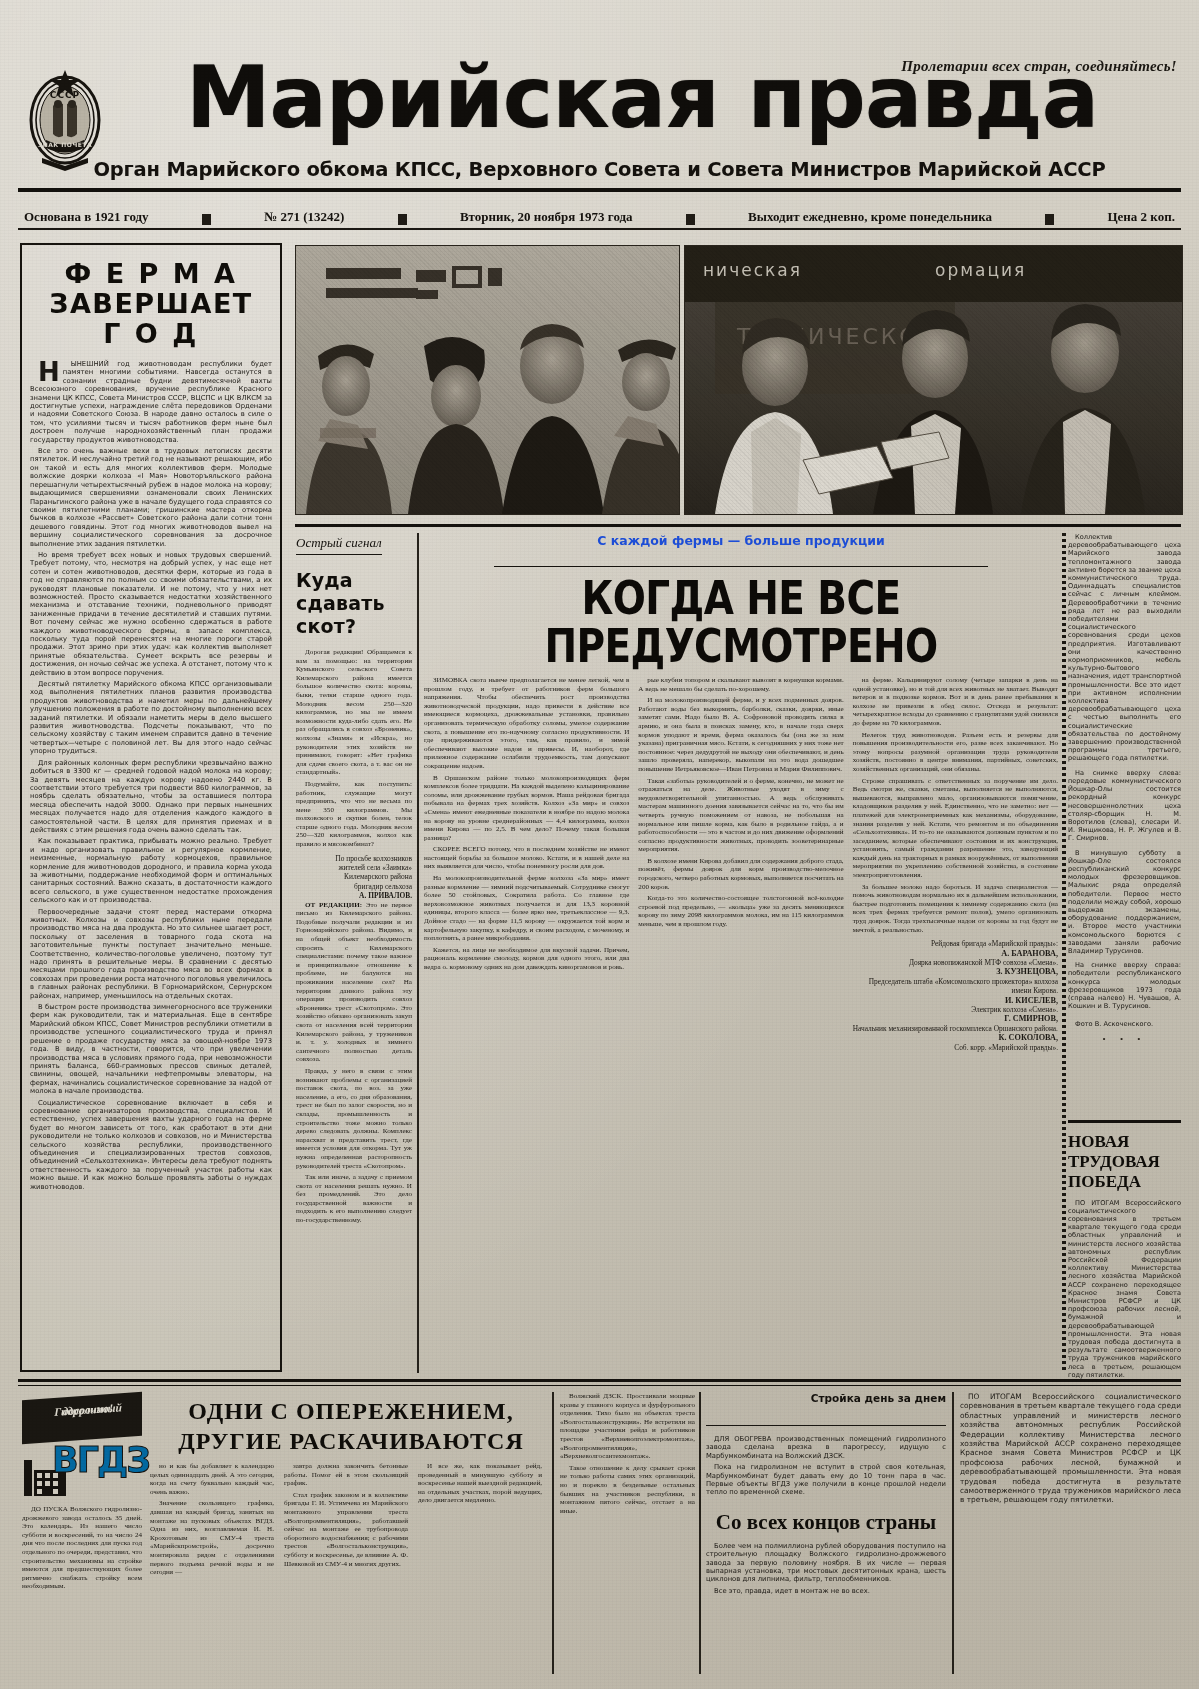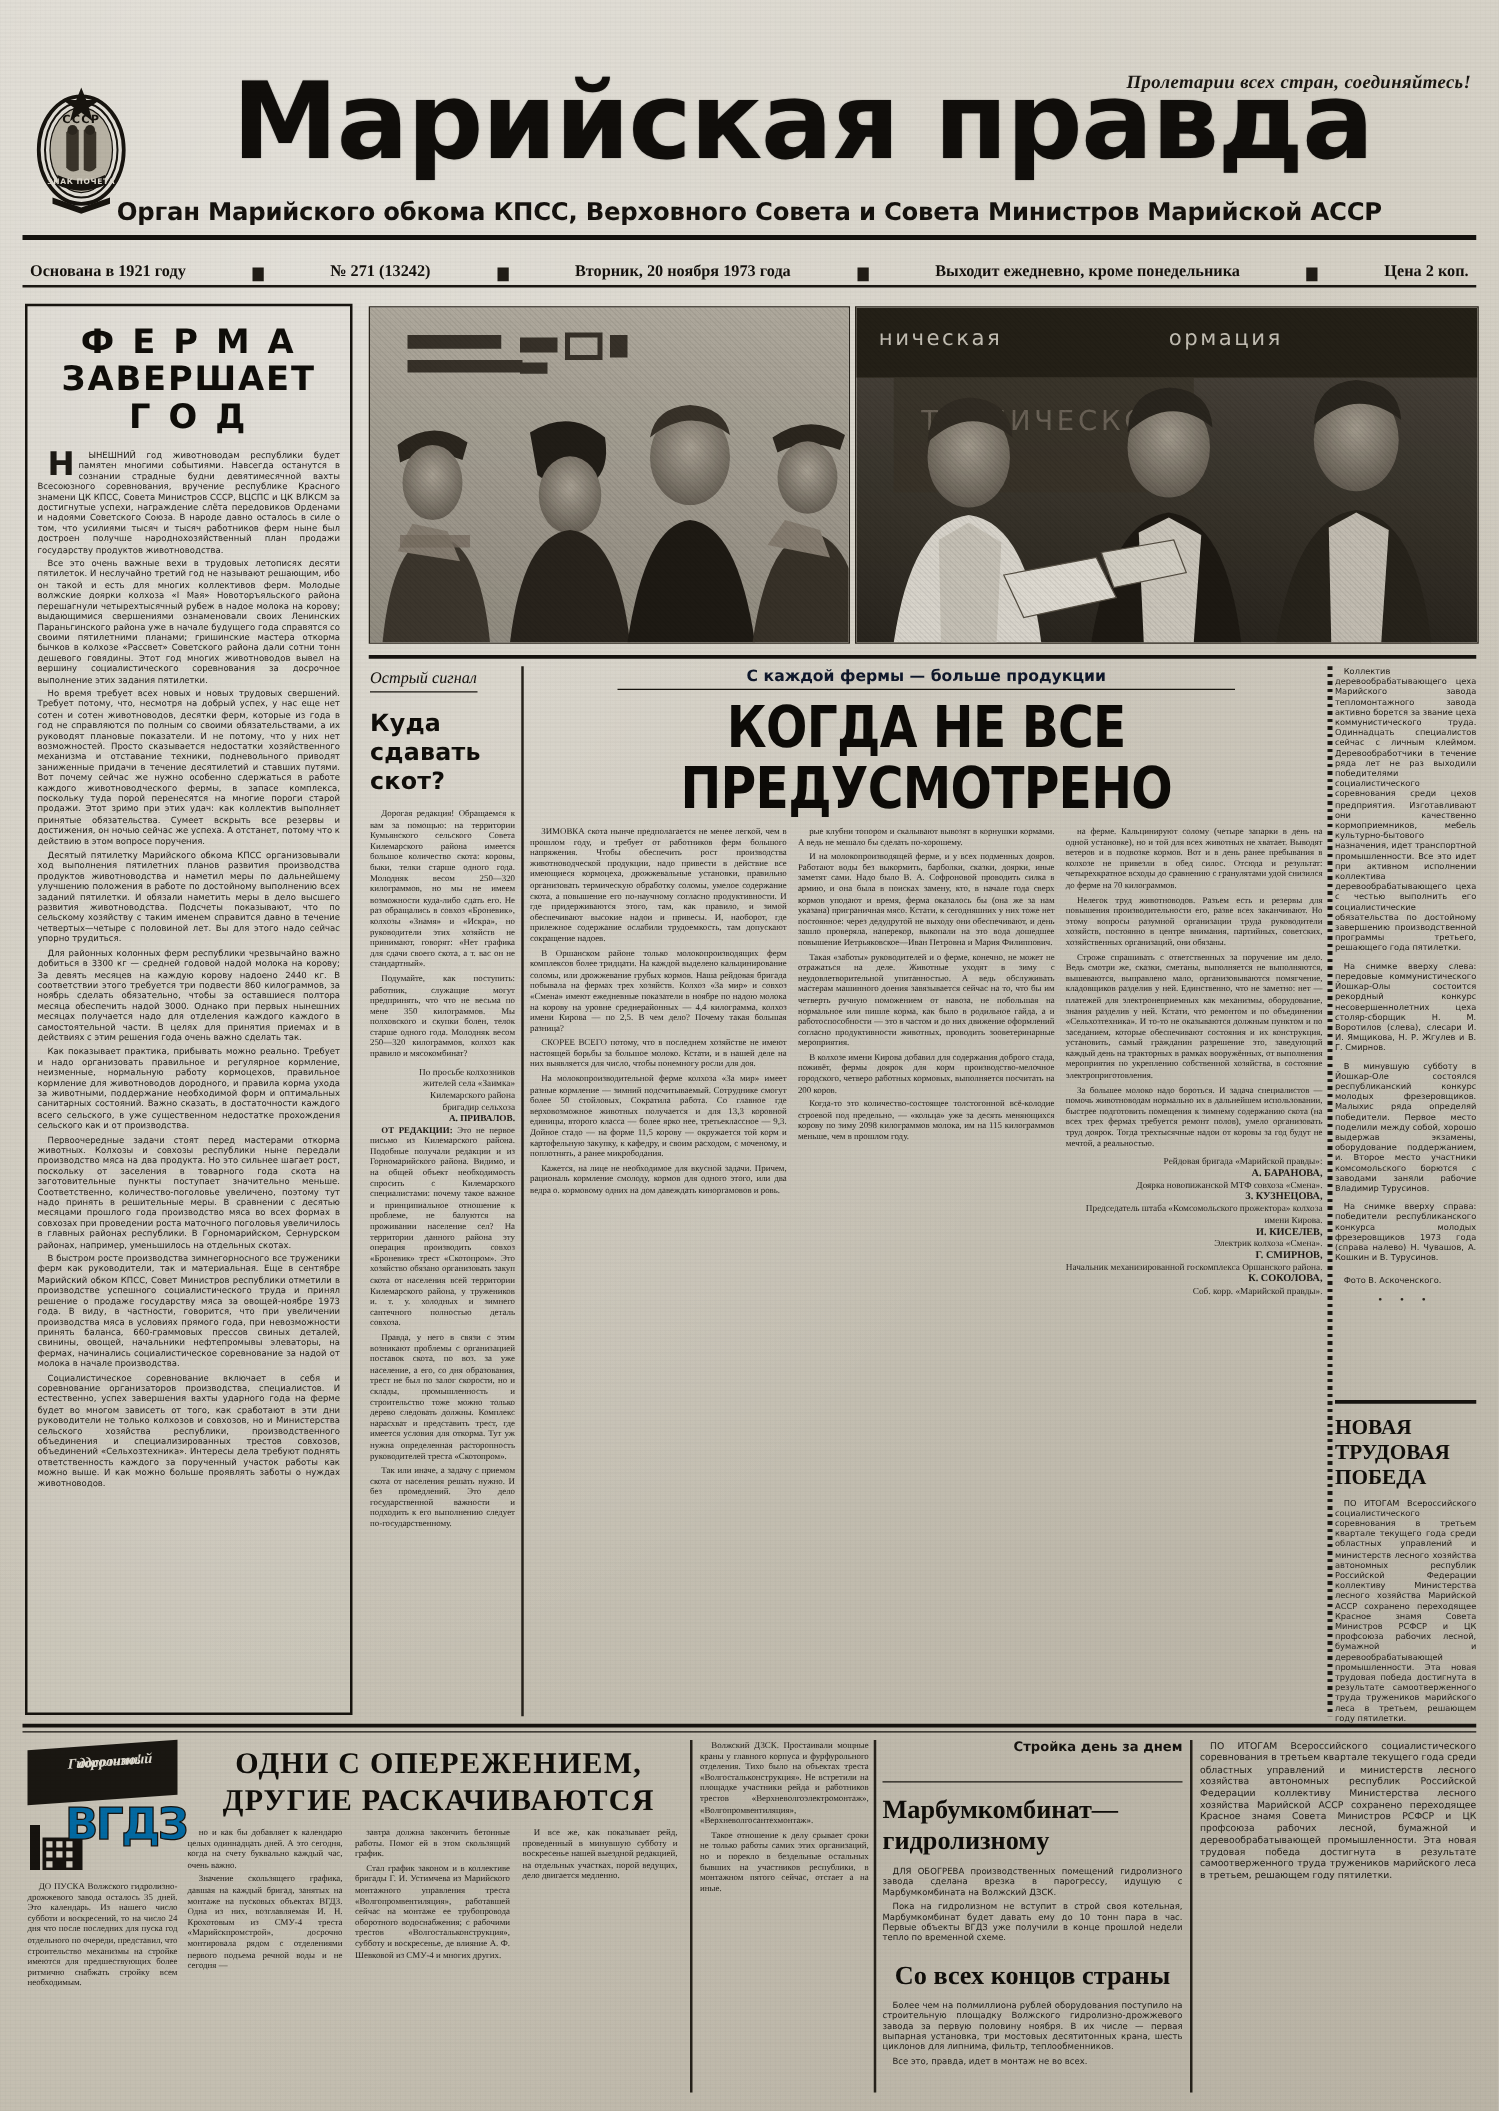--- a/index.html
+++ b/index.html
@@ -110,21 +110,21 @@
   }
   .sigbox h2{
     margin:14px 0 10px 0;font-family:"DejaVu Sans",sans-serif;font-weight:bold;
     font-size:19px;line-height:23px;color:#100e0a;letter-spacing:.2px;
   }
   .vrule{position:absolute;top:533px;width:1.5px;background:#26221b;}
 
   .mainart{position:absolute;left:424px;top:533px;width:634px;height:840px;}
   .banner{
     text-align:center;font-family:"DejaVu Sans",sans-serif;font-weight:bold;
-    font-size:12.5px;color:#0f172a;padding-bottom:3px;
+    font-size:12.5px;color:#1d4ed8;padding-bottom:18px;
     border-bottom:1.8px solid #17140f;margin:0 70px 7px 70px;
   }
   .mainart h1{
     margin:2px 0 8px 0;text-align:center;
     font-family:"DejaVu Sans",sans-serif;font-weight:bold;
     font-size:39px;line-height:41px;letter-spacing:-.6px;color:#0d0b08;
     transform:scaleY(1.18);transform-origin:center top;
   }
   .cols4{display:flex;gap:9px;margin-top:20px;}
   .cols4>div{flex:1;}
@@ -501,24 +501,20 @@
 
   <div class="bot-mid body-txt">
     <p>Волжский ДЗСК. Простаивали мощные краны у главного корпуса и фурфурольного отделения. Тихо было на объектах треста «Волгостальконструкция». Не встретили на площадке участники рейда и работников трестов «Верхневолгоэлектромонтаж», «Волгопромвентиляция», «Верхневолгосантехмонтаж».</p>
     <p>Такое отношение к делу срывает сроки не только работы самих этих организаций, но и порекло в бездельные остальных бывших на участников республики, в монтажном пятого сейчас, отстает а на иные.</p>
   </div>
 
   <div class="botvrule" style="left:699px;top:1392px;height:282px;"></div>
 
   <div class="bot-right">
     <div class="kick">Стройка день за днем</div>
-    <h2>
-      <span>Марбумкомбинат—</span><br>
-      <span>гидролизному</span>
-    </h2>
     <div class="body-sans">
       <p>ДЛЯ ОБОГРЕВА производственных помещений гидролизного завода сделана врезка в парогрессу, идущую с Марбумкомбината на Волжский ДЗСК.</p>
       <p>Пока на гидролизном не вступит в строй своя котельная, Марбумкомбинат будет давать ему до 10 тонн пара в час. Первые объекты ВГДЗ уже получили в конце прошлой недели тепло по временной схеме.</p>
     </div>
     <h3>Со всех концов страны</h3>
     <div class="body-sans">
       <p>Более чем на полмиллиона рублей оборудования поступило на строительную площадку Волжского гидролизно-дрожжевого завода за первую половину ноября. В их числе — первая выпарная установка, три мостовых десятитонных крана, шесть циклонов для липнима, фильтр, теплообменников.</p>
       <p>Все это, правда, идет в монтаж не во всех.</p>
     </div>
   </div>

